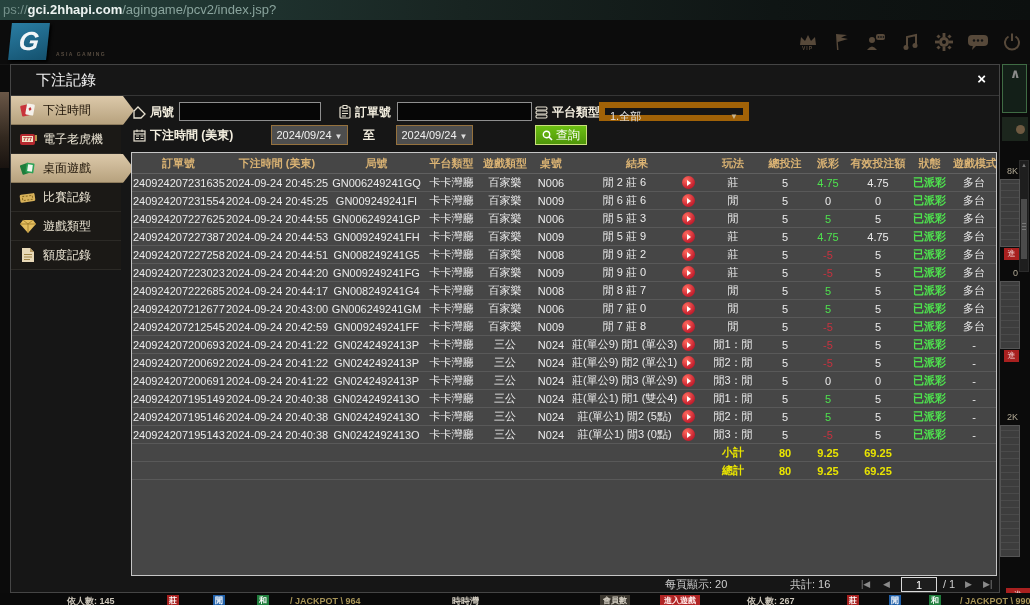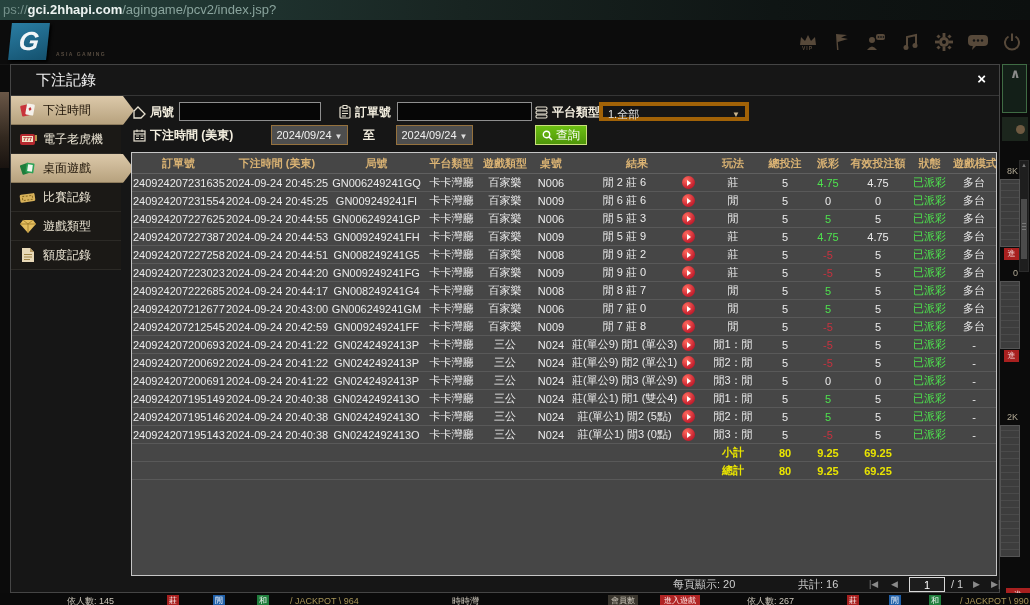--- a/index.html
+++ b/index.html
@@ -32,45 +32,45 @@
   .rf-scroll{left:1019px;top:160px;width:10px;height:112px;background:#1e1e1e;border:1px solid #2c2c2c;box-sizing:border-box;}
   .rf-scroll .arr{color:#777;font-size:6px;text-align:center;line-height:8px;}
   .rf-thumb{position:absolute;left:1px;top:38px;width:6px;height:60px;background:#4b4b4b;}
   .rf-thumb:after{content:"";position:absolute;left:1px;top:27px;width:4px;height:1px;background:#777;box-shadow:0 3px 0 #777,0 -3px 0 #777;}
   .rcard{position:absolute;left:1000px;width:20px;}
   .rcard .rlabel{color:#b0a894;font-size:9px;text-align:right;padding-right:2px;height:13px;}
   .rcard .rgrid{height:66px;background:repeating-linear-gradient(0deg,#3d3d3d 0 6px,#4a4a4a 6px 7px),#3d3d3d;border:1px solid #555;}
   .rcard .rbadge{margin-top:1px;margin-left:4px;width:15px;height:12px;background:#a8201f;color:#eecfcf;font-size:8px;text-align:center;line-height:12px;}
   .rbot{left:1006px;top:588px;width:24px;height:14px;background:#a8201f;color:#f0d6d6;font-size:8px;text-align:center;line-height:13px;}
   
-  .bstrip{position:absolute;left:0;top:593px;width:1030px;height:12px;background:#0a0a0a;overflow:hidden;z-index:1;}
+  .bstrip{position:absolute;left:0;top:593px;width:1030px;height:12px;background:#0a0a0a;overflow:hidden;z-index:1;font-weight:bold;}
   .bstrip span{position:absolute;top:1px;white-space:nowrap;font-size:9px;color:#cfc9bd;line-height:14px;}
   .bstrip .bj{color:#a89558;}
   .bstrip .badge{display:inline-block;padding:0 2px;height:11px;color:#fff;font-size:8px;line-height:11px;}
   .bstrip .b-red{background:#a8201f;}
   .bstrip .b-blue{background:#1f5fa8;}
   .bstrip .b-green{background:#1f7d3c;}
   .bstrip .b-enter{background:#b02424;color:#ffe9e9;padding:0 4px;}
-  .bstrip .b-mem{background:#3a362e;color:#cfc9bd;padding:0 3px;margin-left:8px;}
+  .bstrip .b-mem{background:#3a362e;color:#cfc9bd;padding:0 3px;}
   
   .modal{position:absolute;left:10px;top:64px;width:990px;height:529px;background:#161616;
     border:1px solid #454545;box-sizing:border-box;z-index:5;}
   .mtitle{height:30px;line-height:30px;padding-left:25px;color:#f2f2f2;font-size:15px;border-bottom:1px solid #363636;}
   .mclose{position:absolute;top:5px;right:13px;color:#fff;font-size:15px;font-weight:bold;cursor:pointer;}
   
   .sidebar{position:absolute;left:0;top:31px;width:126px;}
   .sitem{width:110px;height:29px;display:flex;align-items:center;gap:6px;padding-left:7px;
     border-bottom:1px solid #2c2a26;color:#ece5d4;font-size:12px;box-sizing:border-box;cursor:pointer;background:#1b1916;}
   .sitem.active{width:123px;background:linear-gradient(180deg,#dcc9aa,#b7a27e);color:#1d1307;border-bottom:1px solid #8d7b5c;
     clip-path:polygon(0 0,calc(100% - 11px) 0,100% 50%,calc(100% - 11px) 100%,0 100%);}
   .sicon{width:19px;height:18px;display:flex;align-items:center;justify-content:center;flex:none;}
   
   .flabel{position:absolute;display:flex;align-items:center;gap:4px;color:#f3eedf;font-size:12px;font-weight:bold;height:20px;}
   .fin{position:absolute;height:19px;background:#060606;border:1px solid #8f8f8f;box-sizing:border-box;}
-  .fsel{position:absolute;height:19px;background:#151515;border:4px solid #a16207;box-sizing:border-box;
+  .fsel{position:absolute;height:19px;background:#151515;border:6px solid #a16207;box-sizing:border-box;
     color:#e2e2e2;font-size:11px;line-height:17px;padding:0 5px;cursor:pointer;}
   .fsel .caret{position:absolute;right:5px;top:0;color:#c9b48c;font-size:8px;line-height:17px;}
   .fdate{position:absolute;height:20px;background:#4e4e4e;border:1px solid #95713d;box-sizing:border-box;
     color:#f0f0f0;font-size:11px;line-height:18px;text-align:center;cursor:pointer;}
   .fdate .caret{color:#ddd;font-size:8px;}
   .fto{position:absolute;color:#f3eedf;font-size:12px;font-weight:bold;}
   .btn-search{position:absolute;height:20px;background:linear-gradient(180deg,#6cc013,#4f960a);
     border:1px solid #c9e07c;color:#fff;font-size:12px;display:flex;align-items:center;gap:3px;
     padding:0 6px;box-sizing:border-box;cursor:pointer;}
   
@@ -79,24 +79,24 @@
   table.grid{width:100%;border-collapse:collapse;table-layout:fixed;font-size:11px;color:#ebebeb;}
   .grid th{height:18px;color:#d9b273;font-weight:bold;border-bottom:1px solid #606060;
     white-space:nowrap;overflow:hidden;font-size:11px;}
   .grid td{height:17px;text-align:center;border-bottom:1px solid #595959;white-space:nowrap;overflow:hidden;padding:0 1px;}
   .grid td.result{position:relative;padding-right:26px;text-align:center;}
   .play{position:absolute;right:8px;top:2px;width:13px;height:13px;border-radius:50%;
     background:radial-gradient(circle at 35% 30%,#ff6a5e,#c41e2d 70%);cursor:pointer;border:0;padding:0;}
   .play:after{content:"";position:absolute;left:5px;top:3.5px;border-left:4px solid #fff;
     border-top:3px solid transparent;border-bottom:3px solid transparent;}
   .pos{color:#4ee24e;} .neg{color:#c8323f;} .zero{color:#ebebeb;}
-  .st{color:#4ee24e;}
+  .st{color:#4ee24e;font-weight:bold;}
   tr.sum td{color:#e9e400;font-weight:bold;}
   
-  .mfooter{position:absolute;left:12px;top:512px;width:100%;height:15px;color:#cfcfcf;font-size:11px;}
+  .mfooter{position:absolute;left:4px;top:512px;width:100%;height:15px;color:#cfcfcf;font-size:11px;}
   .mfooter span{position:absolute;top:0;line-height:14px;}
   .pgarrow{color:#8a8a8a;font-size:9px;cursor:pointer;}
   .pgbox{position:absolute;width:34px;height:13px;border:1px solid #d9d9d9;background:#1d1d1d;
     color:#fff;text-align:center;line-height:13px;cursor:text;}
 </style>
 </head>
 <body>
 
 <div class="screen">
 

